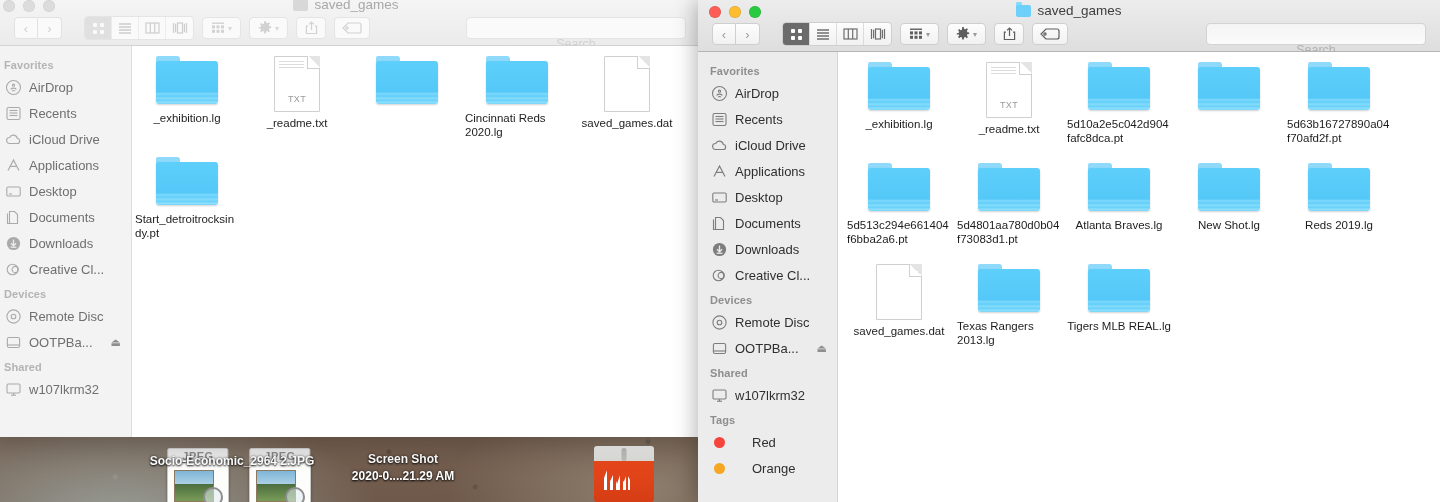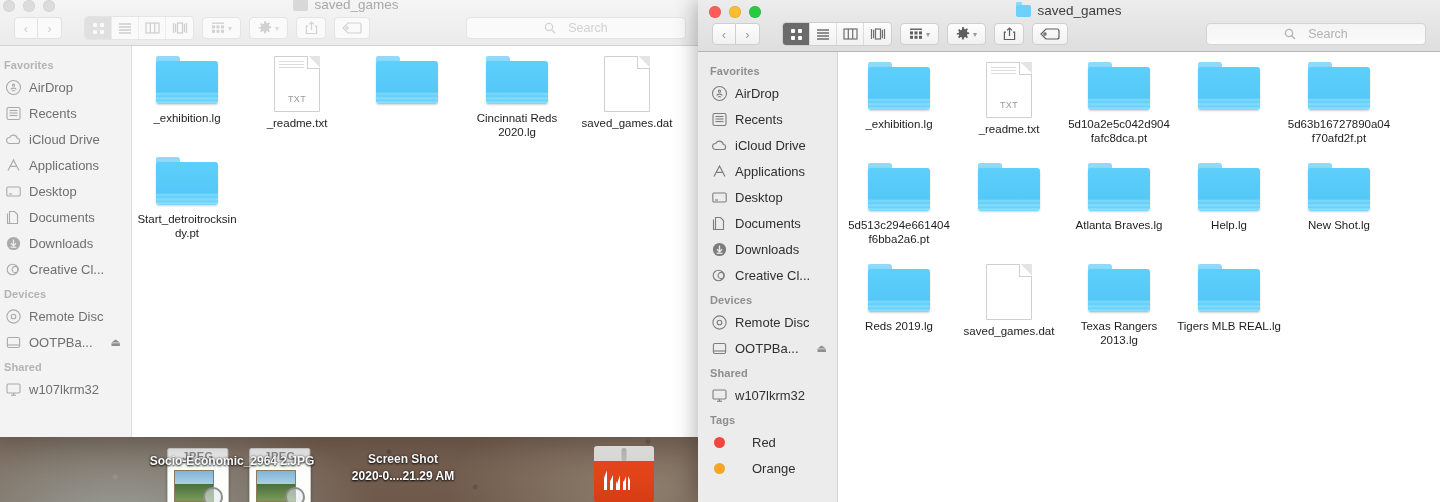--- a/index.html
+++ b/index.html
@@ -195,22 +195,22 @@
   .finder.inactive .tbtn { border-color: #e4e4e4; background: #fafafa; color: #d2d2d2; }
   .tbtn.wide { padding: 0 8px; }
   .caret { font-size: 8px; color: #9a9a9a; }
   .finder.inactive .caret { color: #d8d8d8; }
 
   .search {
     margin-left: auto;
     height: 22px; width: 220px;
     border: 1px solid #d3d3d3; border-radius: 4px;
     background: linear-gradient(180deg,#f4f4f4,#fbfbfb);
-    display: flex; align-items: center; justify-content: center; gap: 12px;
-    color: #b2b2b2; font-size: 12.5px;
+    display: flex; align-items: center; justify-content: flex-start; gap: 19px;
+    color: #b2b2b2; font-size: 12.5px; flex-direction: column;
   }
   .finder.inactive .search { border-color: #e4e4e4; background: #fafafa; color: #d2d2d2; }
 
   
   .body-split { display: flex; height: calc(100% - 52px); }
   .sidebar {
     width: 140px; flex: none;
     background: #ececec;
     border-right: 1px solid #d4d4d4;
     padding-top: 7px;
@@ -278,21 +278,21 @@
   }
   .doc .txt {
     position: absolute; left: 0; right: 0; bottom: 8px;
     text-align: center; font-size: 9px; color: #9a9a9a; letter-spacing: .4px;
   }
   .doc .lines {
     position: absolute; left: 5px; right: 16px; top: 5px; height: 8px;
     background: repeating-linear-gradient(180deg,#dcdcdc 0 1px, transparent 1px 3px);
   }
   .cap {
-    font-size: 11.5px; color: #1d1d1d; text-align: center;
+    font-size: 11.5px; color: #1d1d1d; text-align: left;
     line-height: 14px; max-width: 104px; word-wrap: break-word;
   }
   .cap .dot {
     display: inline-block; width: 9px; height: 9px; border-radius: 50%;
     margin-right: 4px; vertical-align: -1px;
   }
 
   
   #win-back {
     left: -8px; top: -6px; width: 708px; height: 443px;
@@ -927,34 +927,28 @@
               <div class="tab"></div>
               <div class="front"></div>
             </div>
           <div class="cap">5d513c294e661404f6bba2a6.pt</div>
         </div>
         <div class="cell">
           <div class="folder">
               <div class="tab"></div>
               <div class="front"></div>
             </div>
+          <div class="cap">5d4801aa780d0b04f73083d1.pt</div>
         </div>
         <div class="cell">
           <div class="folder">
               <div class="tab"></div>
               <div class="front"></div>
             </div>
           <div class="cap">Atlanta Braves.lg</div>
-        </div>
-        <div class="cell">
-          <div class="folder">
-              <div class="tab"></div>
-              <div class="front"></div>
-            </div>
-          <div class="cap">Help.lg</div>
         </div>
 
         <div class="cell">
           <div class="folder">
               <div class="tab"></div>
               <div class="front"></div>
             </div>
           <div class="cap">New Shot.lg</div>
         </div>
         <div class="cell">

